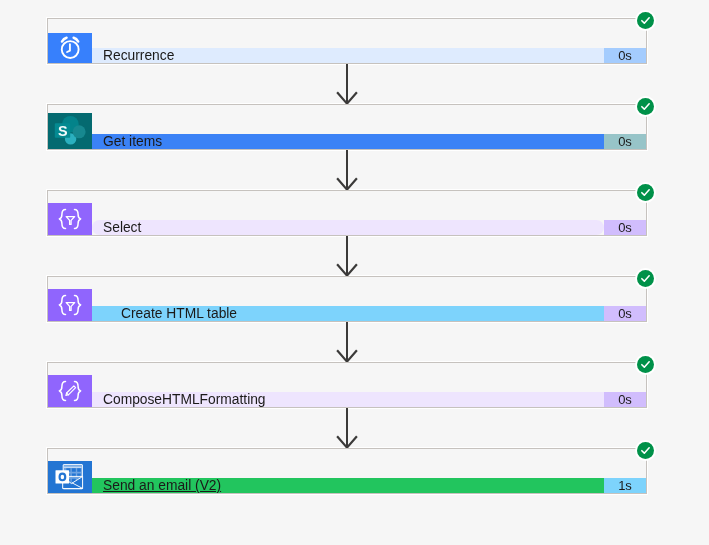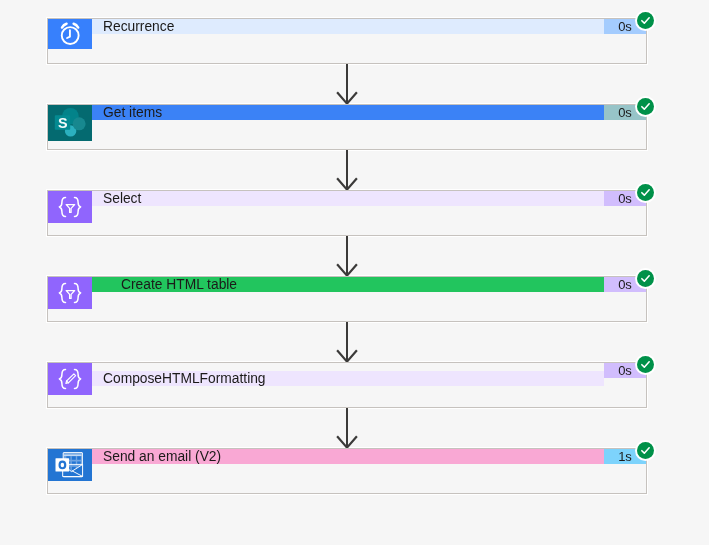--- a/index.html
+++ b/index.html
@@ -3,21 +3,21 @@
 <meta charset="utf-8">
 <title>Flow run</title>
 <style>
   html,body{margin:0;padding:0;}
   body{width:709px;height:545px;overflow:hidden;background:#f6f6f6;
        font-family:"Liberation Sans",sans-serif;}
   .canvas{position:relative;width:709px;height:545px;background:#f6f6f6;}
   .node{position:absolute;left:47px;width:600px;height:46px;box-sizing:border-box;
         border:1px solid #c6c2be;display:flex;align-items:stretch;
         box-shadow:0 0 0 1px #ffffff;}
-  .node-inner{display:flex;align-items:flex-start;width:100%;height:100%;}
+  .node-inner{display:flex;align-items:flex-end;width:100%;height:100%;}
   .icon-box{width:44px;flex:0 0 44px;display:flex;align-items:center;
             justify-content:center;overflow:hidden;}
   .icon-box svg{display:block;}
   .title{flex:1 1 auto;display:flex;align-items:center;padding-left:11px;
          font-size:13.8px;color:#1b1a19;white-space:nowrap;}
   .dur{flex:0 0 42px;width:42px;display:flex;align-items:center;
        justify-content:center;font-size:13px;color:#1b1a19;}
   .status{position:absolute;width:21px;height:21px;border-radius:50%;background:#ffffff;
           display:flex;align-items:center;justify-content:center;}
   .status .disc{width:17px;height:17px;border-radius:50%;display:flex;
@@ -75,41 +75,41 @@
   </div>
   <div class="node" style="top:190px;">
     <div class="node-inner">
       <div class="icon-box" id="ico2" style="background: rgb(144, 101, 253);">
         <svg width="32" height="32" viewBox="0 0 32 32" fill="none">
           <path d="M11.5 6.4 C8.6 6.4 7.9 8.6 7.9 11.4 C7.9 14.1 7.6 15.3 5.3 15.9 C7.6 16.5 7.9 17.7 7.9 20.4 C7.9 23.2 8.6 25.4 11.5 25.4" stroke="#fff" stroke-width="1.5" stroke-linecap="round" stroke-linejoin="round"></path>
           <path d="M20.5 6.4 C23.4 6.4 24.1 8.6 24.1 11.4 C24.1 14.1 24.4 15.3 26.7 15.9 C24.4 16.5 24.1 17.7 24.1 20.4 C24.1 23.2 23.4 25.4 20.5 25.4" stroke="#fff" stroke-width="1.5" stroke-linecap="round" stroke-linejoin="round"></path>
           <path d="M12.2 13.5 H20.7 L17.1 17.4 V21.4 H15.6 V17.4 Z" stroke="#fff" stroke-width="1.25" stroke-linejoin="round" fill="none"></path>
         </svg>
       </div>
-      <div class="title" id="t2" style="background: rgb(238, 229, 254);">Select</div>
+      <div class="title" id="t2" style="background: rgb(238, 229, 254); border-radius: 16px;">Select</div>
       <div class="dur" id="d2" style="background: rgb(209, 189, 253);">0s</div>
     </div>
   </div>
   <div class="status" style="left:635px;top:182px;">
     <div class="disc" id="s2" style="background: rgb(0, 145, 73);">
         <svg width="11" height="11" viewBox="0 0 12 12">
           <path d="M2 6.2 L4.7 8.9 L10 3.1" stroke="#fff" stroke-width="1.7" fill="none" stroke-linecap="round" stroke-linejoin="round"></path>
         </svg>
       </div>
   </div>
   <div class="node" style="top:276px;">
     <div class="node-inner">
       <div class="icon-box" id="ico3" style="background: rgb(144, 101, 253);">
         <svg width="32" height="32" viewBox="0 0 32 32" fill="none">
           <path d="M11.5 6.4 C8.6 6.4 7.9 8.6 7.9 11.4 C7.9 14.1 7.6 15.3 5.3 15.9 C7.6 16.5 7.9 17.7 7.9 20.4 C7.9 23.2 8.6 25.4 11.5 25.4" stroke="#fff" stroke-width="1.5" stroke-linecap="round" stroke-linejoin="round"></path>
           <path d="M20.5 6.4 C23.4 6.4 24.1 8.6 24.1 11.4 C24.1 14.1 24.4 15.3 26.7 15.9 C24.4 16.5 24.1 17.7 24.1 20.4 C24.1 23.2 23.4 25.4 20.5 25.4" stroke="#fff" stroke-width="1.5" stroke-linecap="round" stroke-linejoin="round"></path>
           <path d="M12.2 13.5 H20.7 L17.1 17.4 V21.4 H15.6 V17.4 Z" stroke="#fff" stroke-width="1.25" stroke-linejoin="round" fill="none"></path>
         </svg>
       </div>
-      <div class="title" id="t3" style="background: #22c55e; padding-left: 29px;">Create HTML table</div>
+      <div class="title" id="t3" style="background: #7dd3fc; padding-left: 29px;">Create HTML table</div>
       <div class="dur" id="d3" style="background: rgb(209, 189, 253);">0s</div>
     </div>
   </div>
   <div class="status" style="left:635px;top:268px;">
     <div class="disc" id="s3" style="background: rgb(0, 145, 73);">
         <svg width="11" height="11" viewBox="0 0 12 12">
           <path d="M2 6.2 L4.7 8.9 L10 3.1" stroke="#fff" stroke-width="1.7" fill="none" stroke-linecap="round" stroke-linejoin="round"></path>
         </svg>
       </div>
   </div>
@@ -158,21 +158,21 @@
           </g>
           <path d="M8.7 15.4 L17.4 22.6 L28.6 15.4 L28.6 27.5 L8.7 27.5 Z" fill="#2375d3"></path>
           <path d="M8.7 15.4 L28.6 15.4 L28.6 27.5 L8.7 27.5 Z" stroke="#ffffff" stroke-width="0.95" fill="none" stroke-linejoin="round"></path>
           <path d="M8.75 15.5 L17.4 22.6 L28.55 15.5" stroke="#ffffff" stroke-width="0.95" fill="none" stroke-linejoin="round"></path>
           <path d="M28.5 27.4 L18.0 21.8" stroke="#ffffff" stroke-width="0.95"></path>
           <rect x="1.5" y="9.2" width="13.6" height="13.4" rx="0.6" fill="#ffffff"></rect>
           <ellipse cx="8.4" cy="15.9" rx="3.9" ry="4.3" fill="#2375d3"></ellipse>
           <ellipse cx="8.4" cy="15.9" rx="1.75" ry="2.25" fill="#ffffff"></ellipse>
         </svg>
       </div>
-      <div class="title" id="t5" style="background: #f9a8d4;">Send an email (V2)</div>
+      <div class="title" id="t5" style="background: #22c55e; text-decoration: underline;">Send an email (V2)</div>
       <div class="dur" id="d5" style="background: #7dd3fc;">1s</div>
     </div>
   </div>
   <div class="status" style="left:635px;top:440px;">
     <div class="disc" id="s5" style="background: rgb(0, 145, 73);">
         <svg width="11" height="11" viewBox="0 0 12 12">
           <path d="M2 6.2 L4.7 8.9 L10 3.1" stroke="#fff" stroke-width="1.7" fill="none" stroke-linecap="round" stroke-linejoin="round"></path>
         </svg>
       </div>
   </div>

